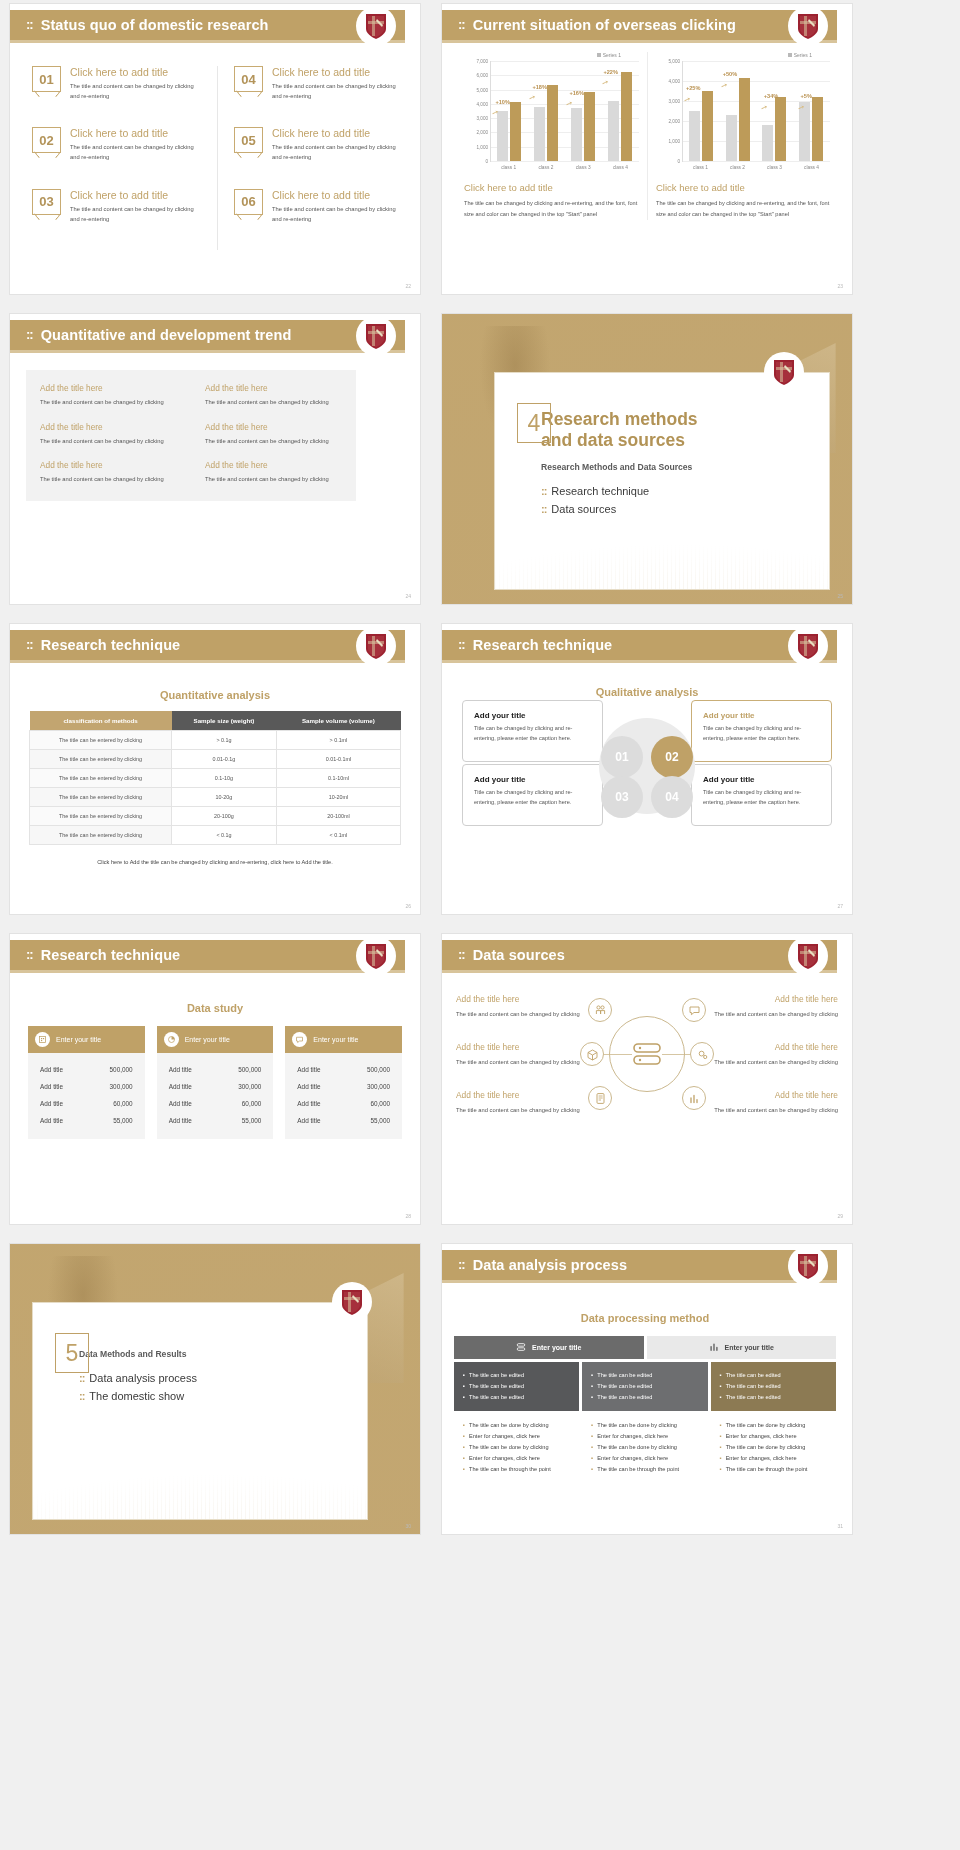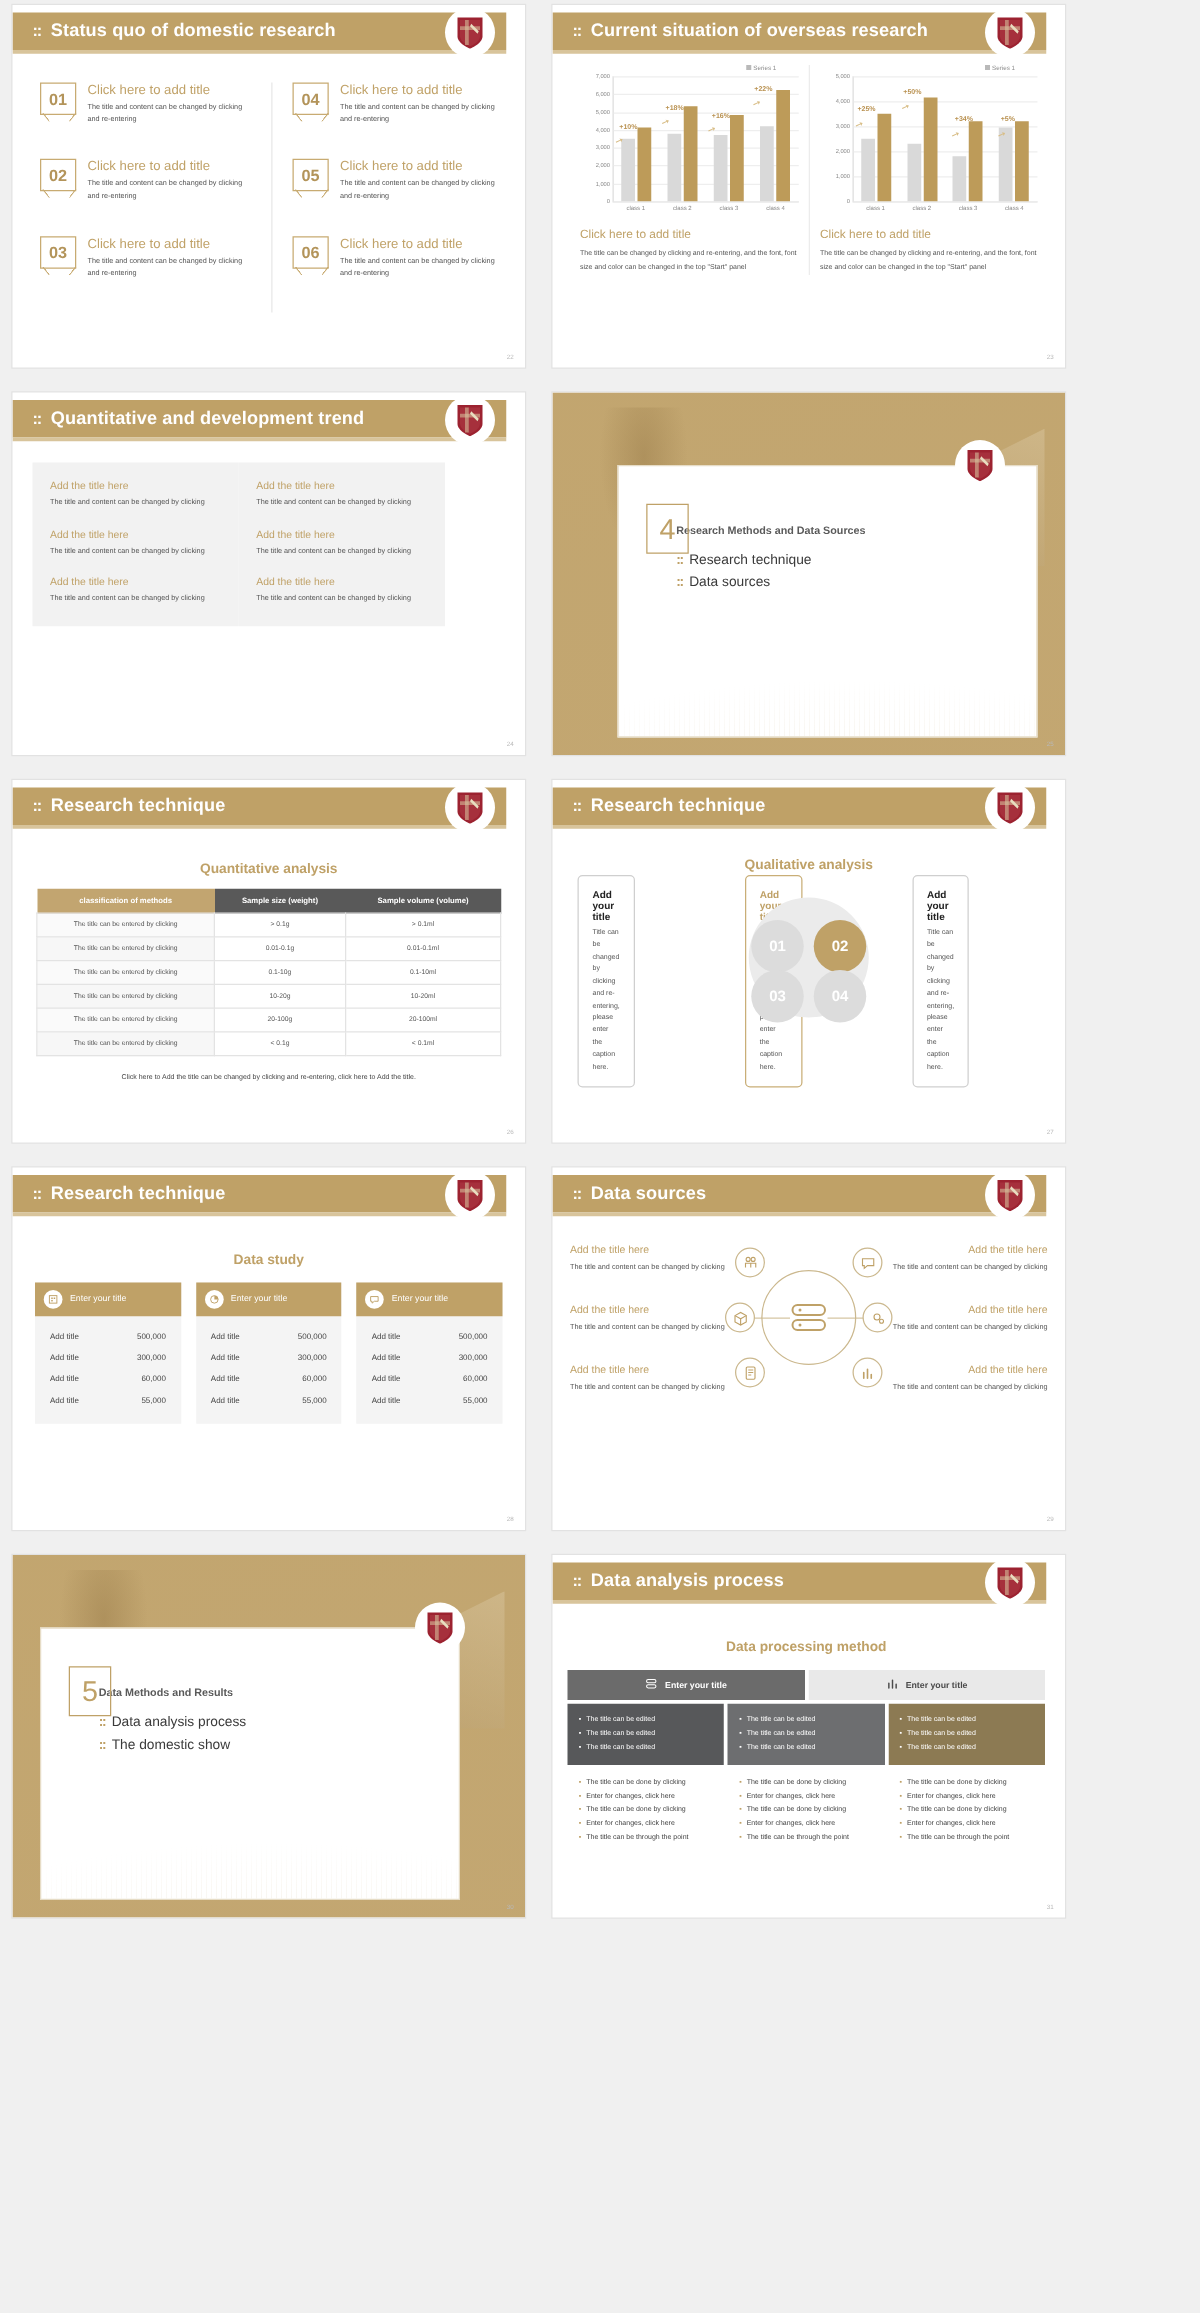--- a/index.html
+++ b/index.html
@@ -159,21 +159,21 @@
   .qtbl th{ font-size:6.2px; color:#fff; padding:6px 2px; font-weight:bold;}
   .qtbl th:first-child{ background:#c2a570; }
   .qtbl th.d{ background:#595959; }
   .qtbl td{ font-size:5.4px; color:#555; text-align:center; padding:6px 2px;
     border:.5px solid #e3e3e3; }
   .qtbl tr:nth-child(odd) td:first-child{ background:#fafafa;}
   .qtbl td:first-child{ background:#f7f7f7;}
   .tnote{ font-size:5.6px; color:#444; text-align:center; margin:14px 12px 0;}
   
   .qwrap{ position:absolute; top:76px; left:20px; right:20px; }
-  .qgrid{ display:grid; grid-template-columns:1fr 1fr 1fr 1fr; gap:16px 88px; }
+  .qgrid{ display:grid; grid-template-columns:1fr 1fr; gap:2px 88px; }
   .qcard{ border:1px solid #cfcfcf; border-radius:4px; padding:10px 11px; min-height:62px;}
   .qcard.hl{ border-color:#c9ae77; }
   .qcard .t{ font-size:8px; font-weight:bold; color:#222; margin-bottom:4px;}
   .qcard.hl .t{ color:#bfa167; }
   .qcard .d{ font-size:5.6px; color:#555; line-height:1.75;}
   .qcircles{ position:absolute; left:50%; top:18px; transform:translateX(-50%); width:96px; height:96px;}
   .qcircles .blob{ position:absolute; inset:0; background:#ebebeb; border-radius:50%;}
   .qc{ position:absolute; width:42px; height:42px; border-radius:50%;
      display:flex; align-items:center; justify-content:center;
      font-size:12px; color:#fff; font-weight:bold; }
@@ -295,21 +295,21 @@
           </div>
         </div>
       </div>
     </div>
     <div class="pnum">22</div>
   </div>
 
   <div class="slide">
     <div class="hdr">
       <span class="dots">::</span>
-      <span class="t">Current situation of overseas research</span>
+      <span class="t">Current situation of overseas clicking</span>
     </div>
     <div class="crest">
       <svg viewBox="0 0 22 26">
           <path d="M1 1h20v15c0 6-10 10-10 10S1 22 1 16z" fill="#9c2230"></path>
           <path d="M3 3h16v13c0 5-8 8-8 8s-8-3-8-8z" fill="#a6303c"></path>
           <path d="M7 3h3v20H7z" fill="#d8c8a0" opacity=".55"></path>
           <path d="M3 8h16v3H3z" fill="#d8c8a0" opacity=".55"></path>
           <path d="M12 6l6 6-1 2-6-6z" fill="#e8ddc0"></path>
         </svg>
     </div>
@@ -494,20 +494,24 @@
     <div class="sec">
       <div class="secbg">
         <div class="tree"></div>
         <div class="roof"></div>
         <div class="roof2"></div>
       </div>
       <div class="seccard">
         <div class="wave"></div>
         <div class="secinner">
           <div class="secnum">4</div>
+          <div class="sectitle">
+            <div>Research methods</div>
+            <div>and data sources</div>
+          </div>
           <div class="secsub">Research Methods and Data Sources</div>
           <div class="secli">
             <div><i>::</i><span>Research technique</span></div>
             <div><i>::</i><span>Data sources</span></div>
           </div>
         </div>
       </div>
     </div>
     <div class="crest" style="right:48px;top:38px;">
       <svg viewBox="0 0 22 26">

